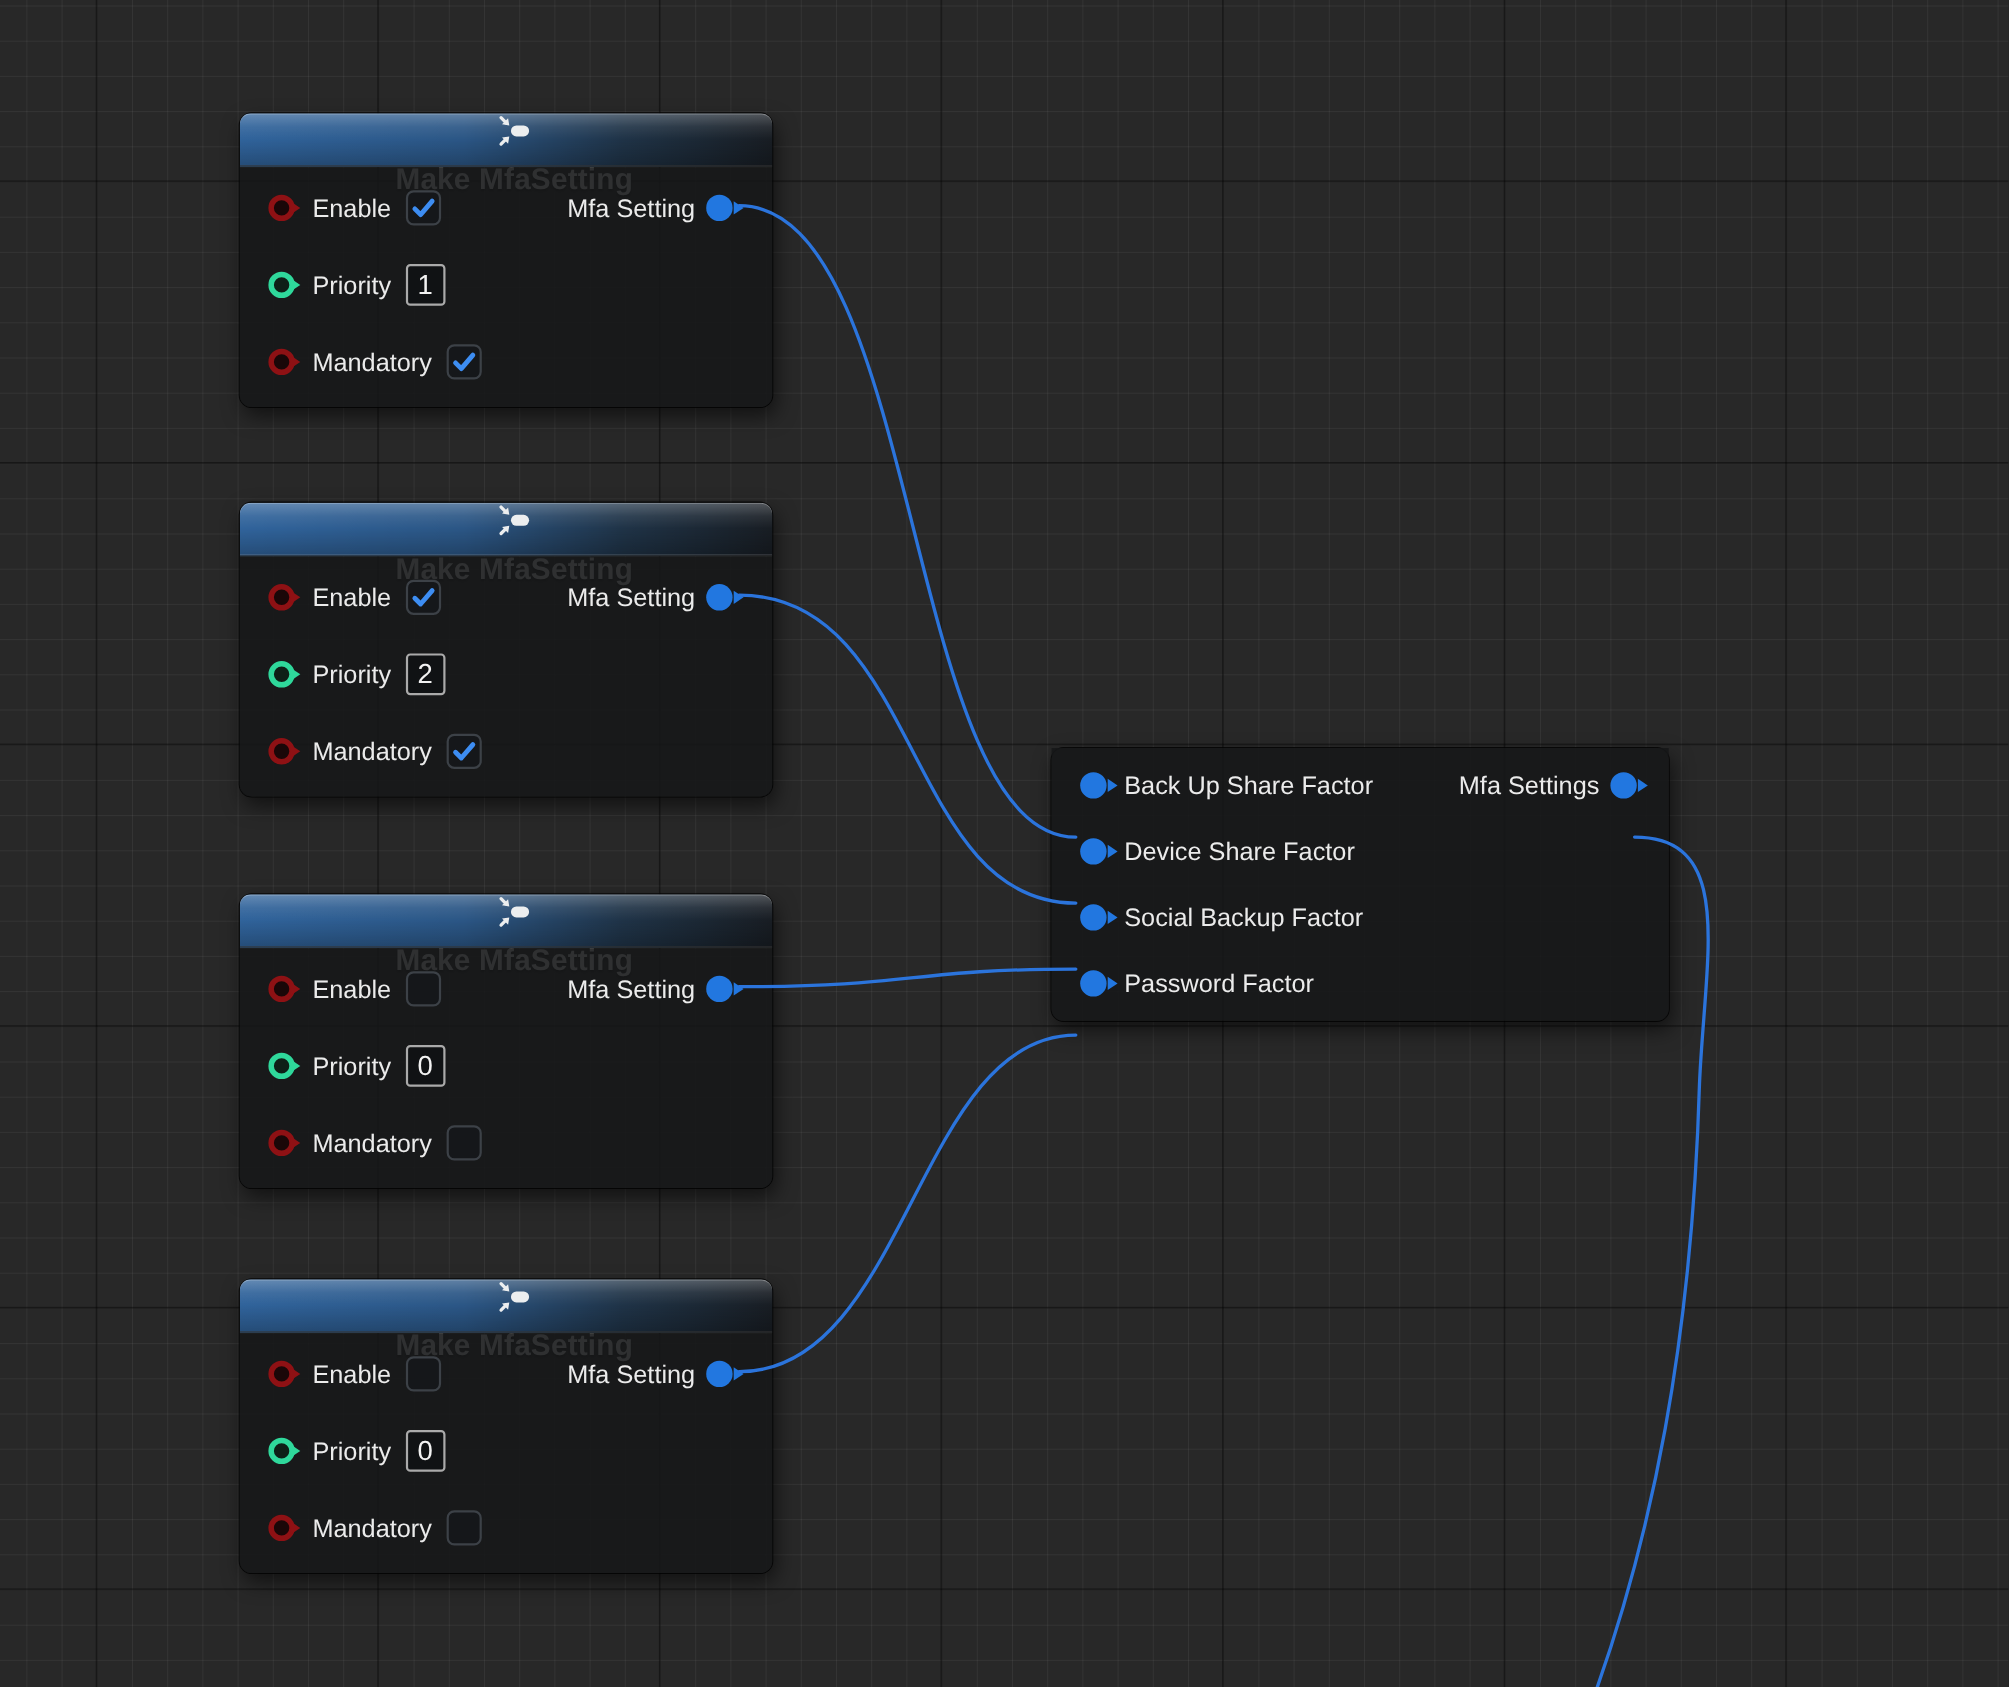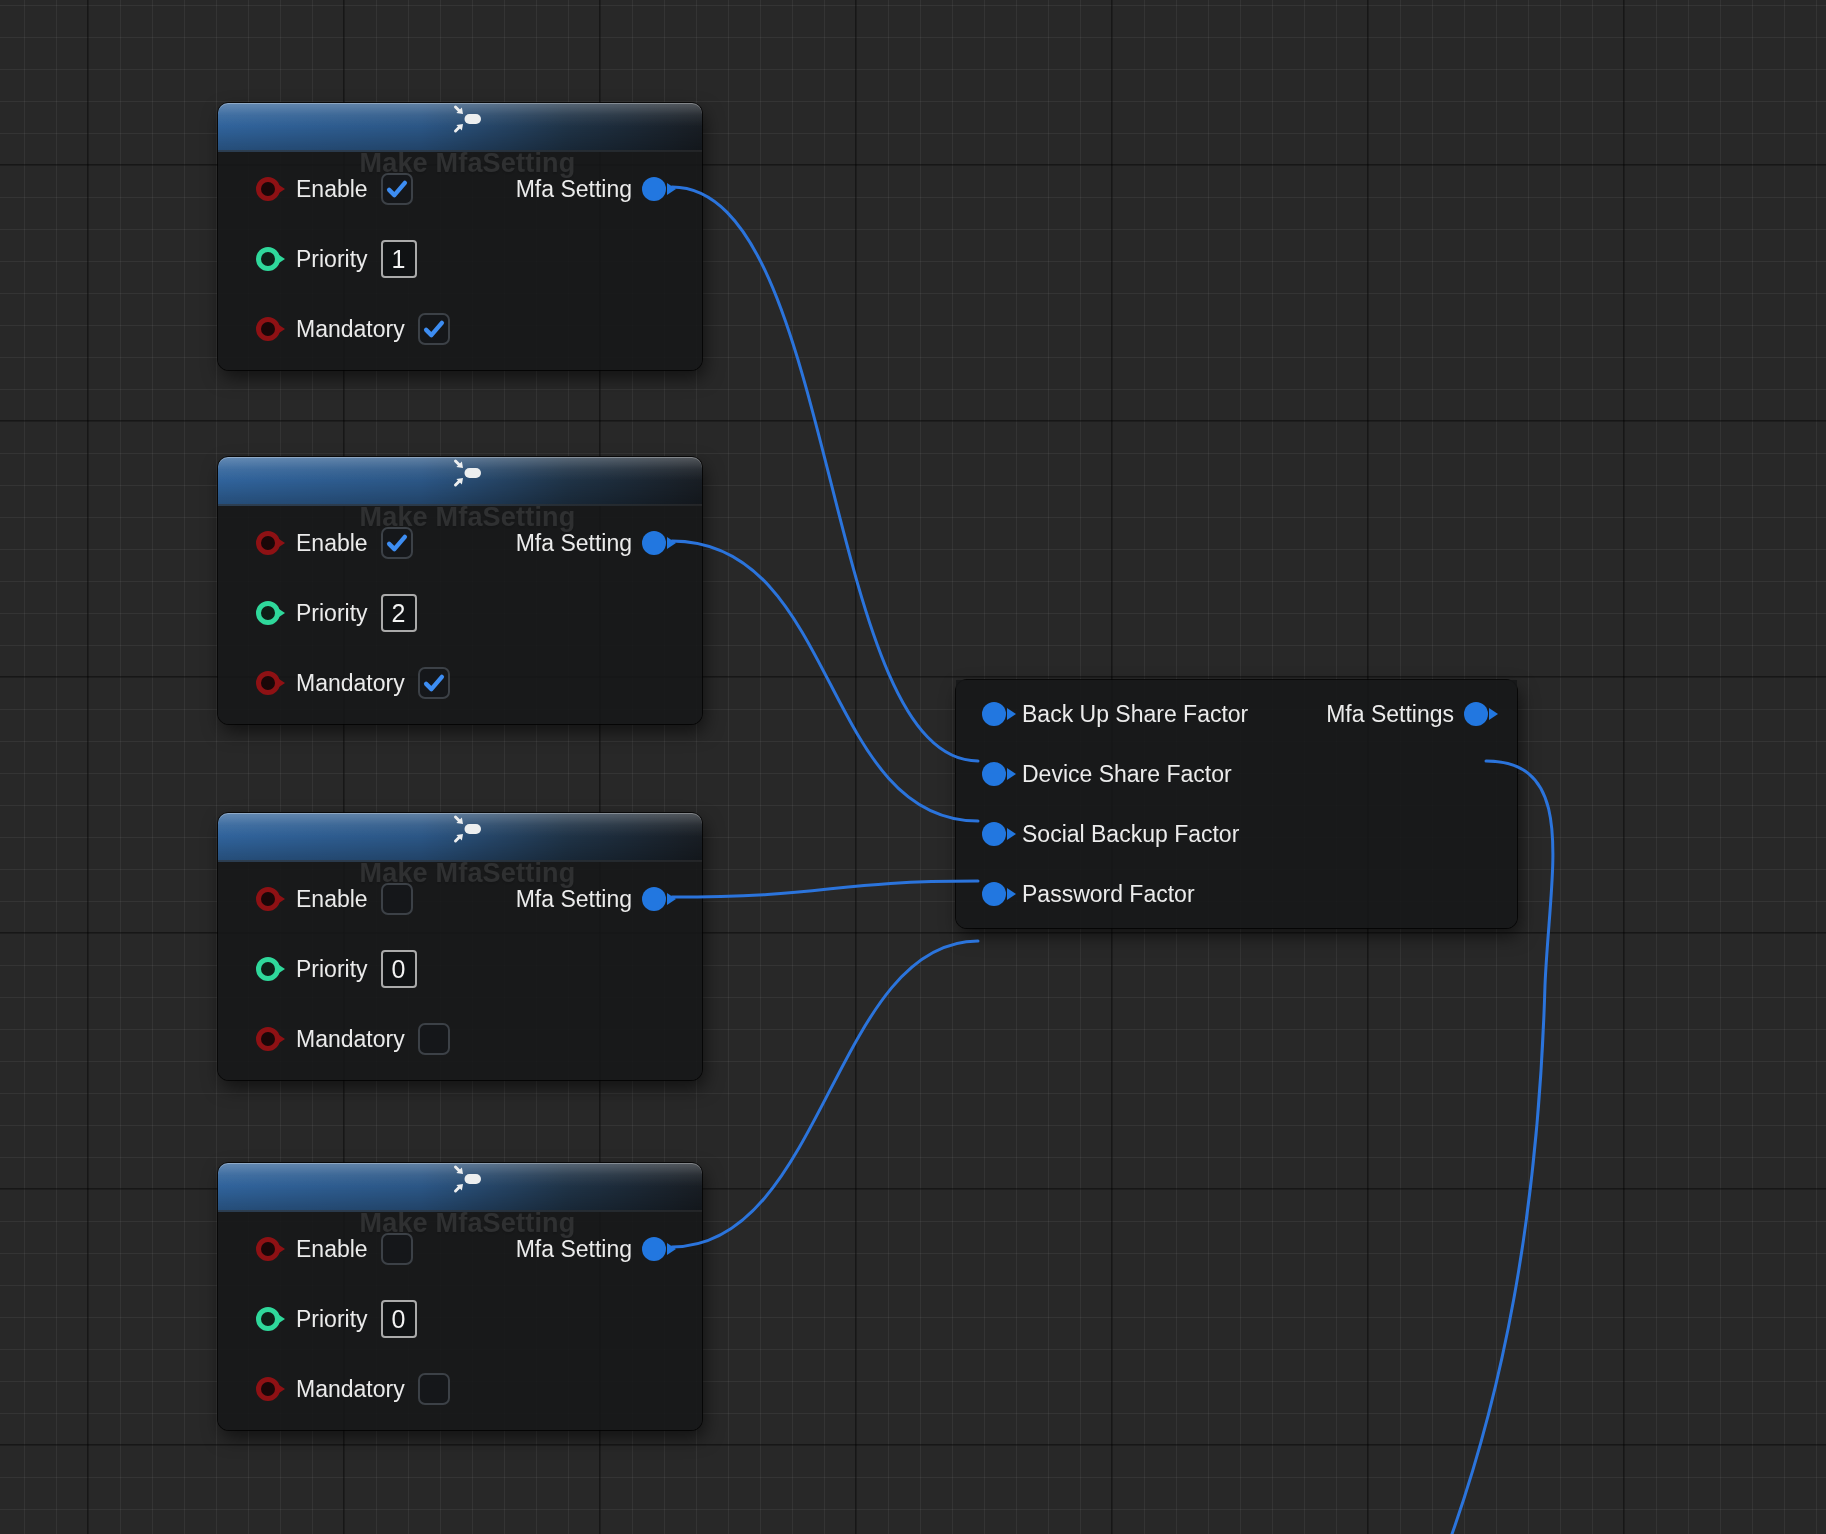--- a/index.html
+++ b/index.html
@@ -35,21 +35,21 @@
   .node-title{
     font-size:27px;font-weight:bold;color:#d3d6d9;letter-spacing:0.2px;
     text-shadow:0 2px 2px rgba(0,0,0,0.55);white-space:nowrap;
   }
   .node-icon{width:32px;height:32px;flex:none;display:block;}
   .node-body{position:relative;background:rgba(22,23,24,0.87);border-radius:0 0 10px 10px;}
   .pad2{padding-top:2px;padding-bottom:6px;}
   .pad4{padding-top:4px;padding-bottom:4px;}
 
   .row{display:flex;align-items:center;padding-left:26px;}
-  .h70{height:70px;margin-left:12px;}
+  .h70{height:70px;}
   .h60{height:60px;}
 
   .pin{position:relative;flex:none;width:24px;height:24px;border-radius:50%;box-sizing:border-box;}
   .pin::after{
     content:"";position:absolute;left:100%;margin-left:1px;top:50%;transform:translateY(-50%);
     border-top:6px solid transparent;border-bottom:6px solid transparent;border-left:9px solid currentColor;
   }
   .pin-bool{color:#8e1114;border:5px solid currentColor;background:#1a0708;}
   .pin-int{color:#2fd89b;border:5px solid currentColor;background:#0e1f17;}
   .pin-struct{color:#2277e0;background:#2277e0;}

